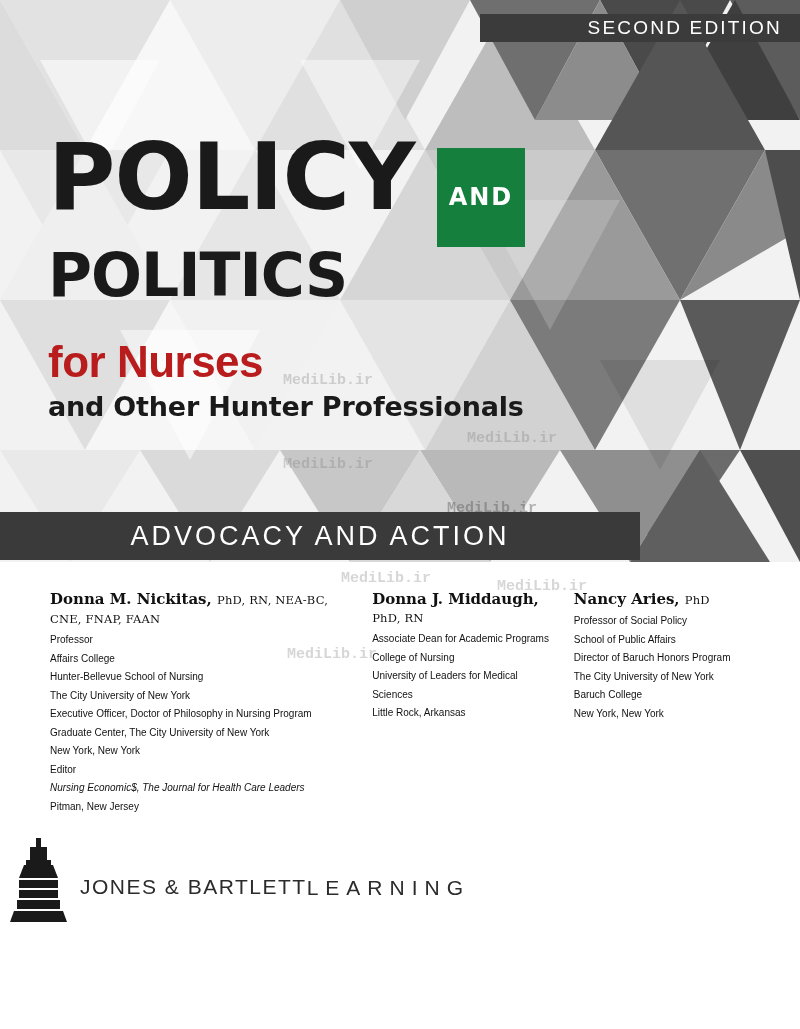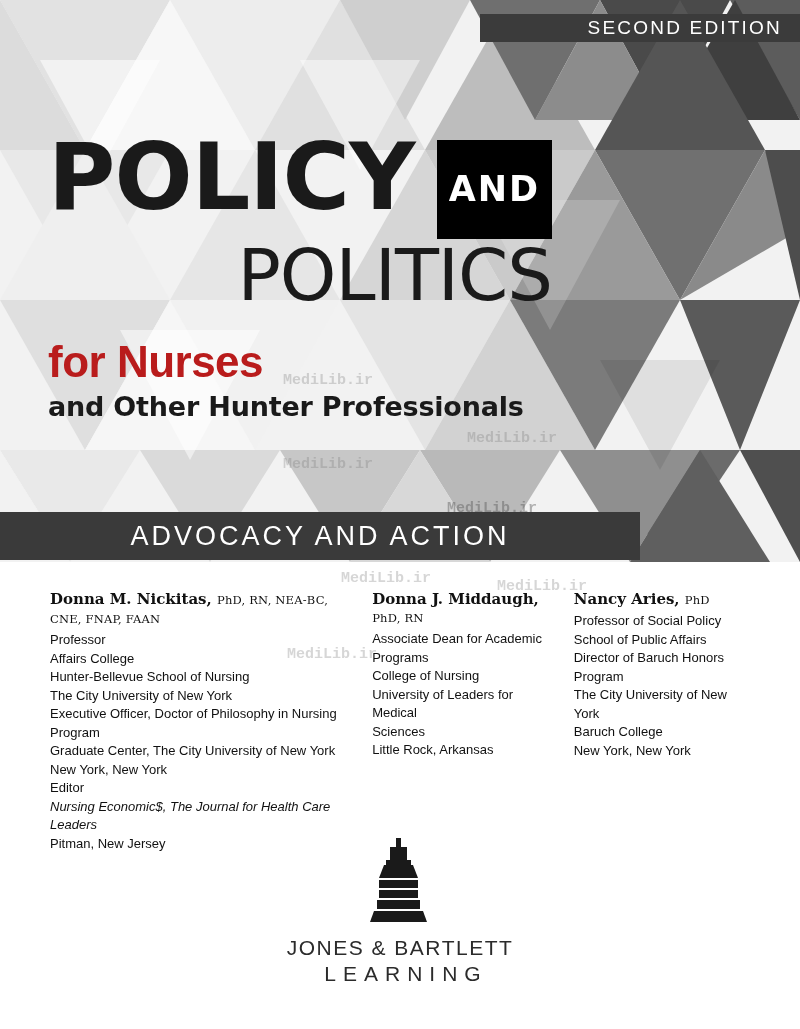--- a/index.html
+++ b/index.html
@@ -69,39 +69,38 @@
     font-weight: bold;
     letter-spacing: -1px;
     color: #1a1a1a;
     display: flex;
     align-items: center;
     font-family: "DejaVu Sans", sans-serif;
     gap: 16px;
   }
   .title-and {
     display: inline-block;
-    background: #000000;
+    background: #15803d;
     color: #ffffff;
-    font-size: 35px;
+    font-size: 24px;
     letter-spacing: 2px;
     font-weight: bold;
     padding: 6px 12px 7px 12px;
     margin-left: 6px;
     position: relative;
-    top: 12px;
+    top: 20px;
     font-family: "DejaVu Sans", sans-serif;
   }
   .title-line2 {
-    font-size: 72px;
+    font-size: 60px;
     line-height: 96px;
-    font-weight: normal;
+    font-weight: bold;
     letter-spacing: -1px;
     color: #1a1a1a;
     font-family: "DejaVu Sans", sans-serif;
-    text-align: right;
   }
   .subtitle1 {
     font-size: 44px;
     font-weight: bold;
     color: #b91c1c;
     margin-top: 14px;
     letter-spacing: -0.5px;
     font-family: Liberation Sans, sans-serif;
   }
   .subtitle2 {
@@ -168,47 +167,46 @@
     font-size: 15px;
     font-family: "DejaVu Serif", serif;
     margin-bottom: 3px;
   }
   .author-name .creds {
     font-weight: normal;
     font-size: 11.5px;
     font-family: "DejaVu Serif", serif;
     letter-spacing: 0.2px;
   }
-  .author-line { font-size: 13px; line-height: 18.5px; }
+  .author-line { font-size: 10px; line-height: 18.5px; }
   .author-line.italic { font-style: italic; }
 
   
   .publisher {
     position: absolute;
     left: 0;
     top: 838px;
     width: 800px;
     display: flex;
-    flex-direction: column;
+    flex-direction: row;
     align-items: center;
   }
   .logo-mark { margin-bottom: 6px; }
   .pub-name {
     font-size: 21px;
     letter-spacing: 1.5px;
     color: #2b2b2b;
     font-family: "Liberation Sans", sans-serif;
   }
   .pub-sub {
     font-size: 21px;
     letter-spacing: 7px;
     color: #2b2b2b;
     margin-top: 2px;
     font-family: "Liberation Sans", sans-serif;
-    margin-left: 12px;
   }
 </style>
 </head>
 <body>
 
 <div class="cover">
   <svg viewBox="0 0 800 562" preserveAspectRatio="none">
     <rect x="0" y="0" width="800" height="562" fill="#f2f2f2"></rect>
 
     <polygon points="0,0 170,0 85,150" fill="#e2e2e2"></polygon>

